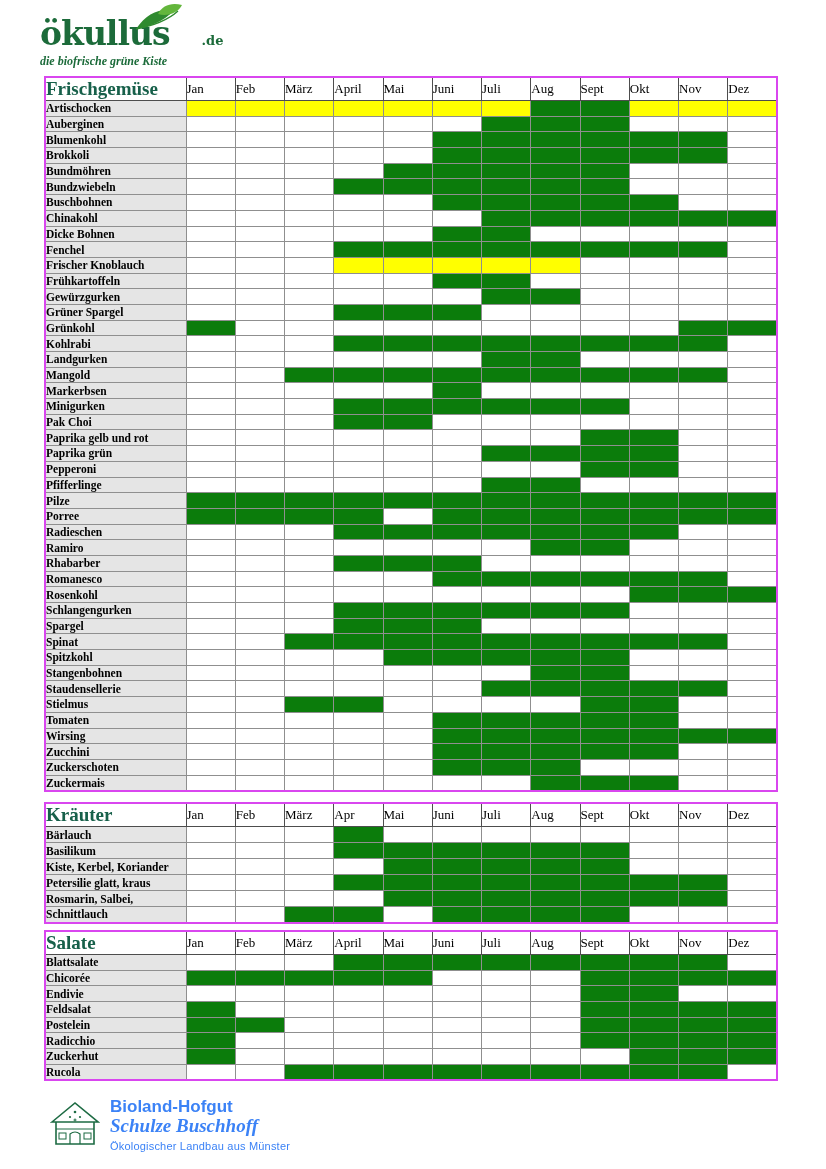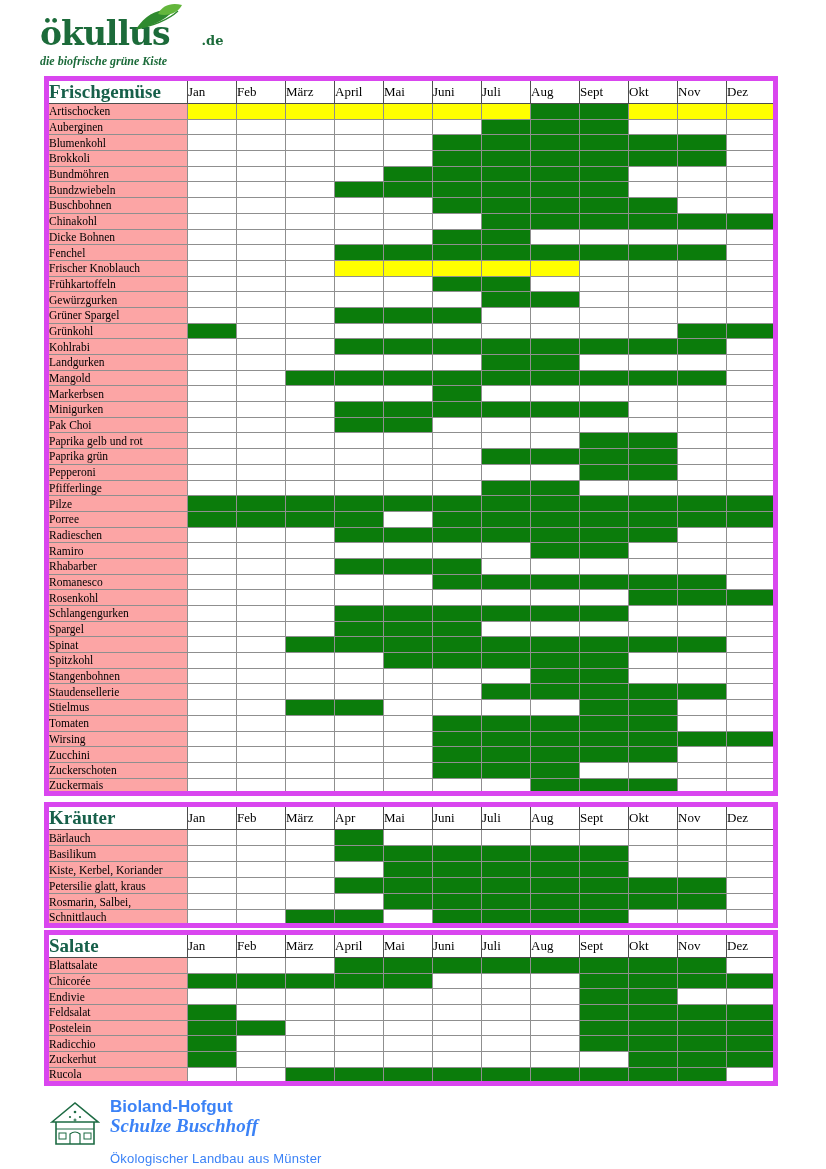--- a/index.html
+++ b/index.html
@@ -17,54 +17,54 @@
   .tld { font-family:"DejaVu Serif", serif; font-weight:bold; font-size:13px; color:#1c6b3a;margin-left:32px; }
   .leaves { position:absolute; left:92px; top:-12px; }
   .tagline {
     font-size:12px; font-weight:bold; font-style:italic; color:#1c6b3a; margin-top:1px;
   }
   
   .twrap { position:absolute; left:44px; }
   #tw0 { top:76px; } #tw1 { top:802px; } #tw2 { top:930px; }
   table.season-table {
     border-collapse:collapse; table-layout:fixed; width:734px;
-    border:5px solid #d946ef;
+    border:2px solid #d946ef;
     padding-left:12px;
   }
   table.season-table col.c-label { width:141px; }
   table.season-table th, table.season-table td {
     border:1px solid #8f8f8f; padding:0; overflow:hidden;
   }
   table.season-table thead th { border-color:#4d4d4d; height:22px; background:#fff; }
   th.sec-title {
     text-align:left; padding:0 0 0 6px; font-weight:bold; font-size:19px; color:#17604a;
     font-family:"Liberation Serif", serif;
   }
   th.month { text-align:left; padding-left:8px; font-weight:normal; font-size:13px; }
   tbody tr { height:15.7px; }
   #tw1 tbody tr { height:16px; }
   td.label {
-    font-weight:normal; font-size:11.5px; padding-left:6px; white-space:nowrap; background:#fca5a5;
+    font-weight:bold; font-size:11.5px; padding-left:6px; white-space:nowrap; background:#e5e5e5;
   }
   td.cell { background:#fff; }
   td.avail { background:#0b7c0b; }
   td.hl { background:#ffff00; }
   
   .footer { position:absolute; left:50px; top:1098px; display:flex; align-items:flex-start; }
   .house { flex:0 0 auto; margin-top:2px; }
   .org { margin-left:10px; color:#3b82f6; }
   .org-line1 {
     font-family:"Liberation Sans", sans-serif; font-weight:bold; font-size:17px; line-height:1.05;
   }
   .org-line2 {
     font-family:"Liberation Serif", serif; font-weight:bold; font-style:italic;
     font-size:19px; line-height:1.1;
   }
   .org-line3 {
-    font-family:"Liberation Sans", sans-serif; font-size:13px; margin-top:14px; letter-spacing:0.2px;
+    font-family:"Liberation Sans", sans-serif; font-size:11px; margin-top:3px; letter-spacing:0.2px;
   }
 </style>
 </head>
 <body>
 
 <header class="logo">
   <div class="brand-row">
     <span class="brand">ökullus</span><span class="tld">.de</span>
     <svg class="leaves" width="52" height="30" viewBox="0 0 52 30">
       <path d="M4 27 C14 12, 26 6, 42 8 C32 20, 16 25, 4 27 Z" fill="#2f8a2f"></path>

